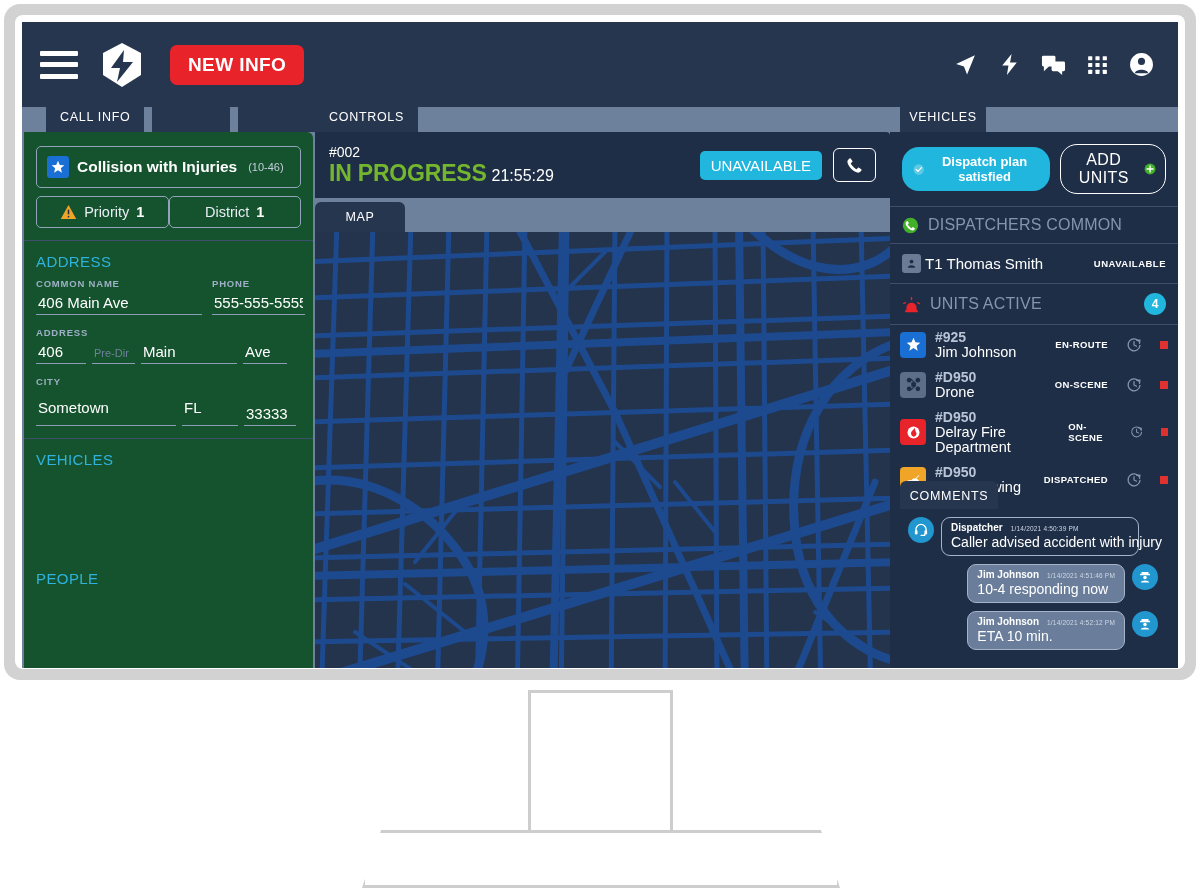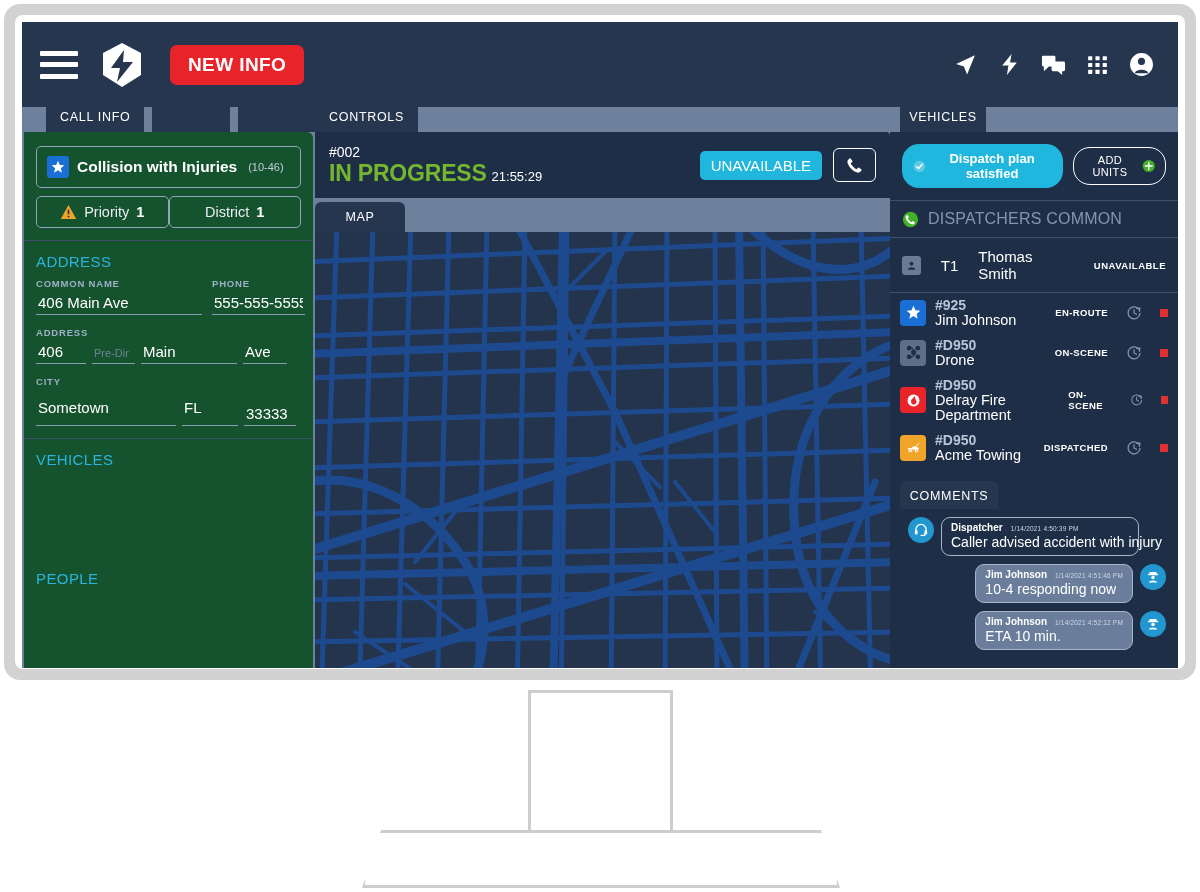--- a/index.html
+++ b/index.html
@@ -140,21 +140,21 @@
   
   #center-panel { position: absolute; left: 293px; top: 110px; width: 575px; height: 556px; }
   #center-tabs { left: 293px; top: 78px; }
   .status-bar {
     position: absolute; left: 0; top: 0; width: 575px; height: 66px;
     background: #1e2e47; display: flex; align-items: center; padding: 0 14px;
     border-radius: 0 4px 0 0;
   }
   .call-num { color: #fff; font-size: 14px; }
   .call-state { color: #74b72e; font-size: 23px; font-weight: bold; letter-spacing: -0.2px; }
-  .call-timer { color: #fff; font-size: 13px; font-weight: normal; margin-left: 5px; }
+  .call-timer { color: #fff; font-size: 16px; font-weight: normal; margin-left: 5px; }
   .unavail-pill {
     background: #21b6dd; color: #fff; font-size: 15px;
     padding: 6px 11px; border-radius: 5px; border: none;
     font-family: "Liberation Sans", sans-serif; cursor: pointer;
   }
   .phone-btn {
     width: 43px; height: 34px; border: 1.5px solid #fff; border-radius: 6px;
     display: flex; align-items: center; justify-content: center;
     margin-left: 11px; cursor: pointer; background: transparent;
   }
@@ -172,36 +172,36 @@
     padding: 12px; border-bottom: 1px solid #3d4f6b;
   }
   .plan-pill {
     background: #21b6dd; color: #fff; font-size: 13px; font-weight: bold;
     padding: 7px 11px; border-radius: 17px; border: none;
     display: flex; align-items: center; gap: 6px; cursor: pointer;
     font-family: "Liberation Sans", sans-serif;
   }
   .addunits-btn {
     border: 1.5px solid #fff; border-radius: 17px; background: transparent;
-    color: #fff; font-size: 11px; letter-spacing: 0.4px;
+    color: #fff; font-size: 16px; letter-spacing: 0.4px;
     padding: 6px 9px; display: flex; align-items: center; gap: 6px; cursor: pointer;
     font-family: "Liberation Sans", sans-serif;
   }
   .grp-head {
     display: flex; align-items: center; gap: 9px;
     padding: 9px 12px; border-bottom: 1px solid #3d4f6b;
   }
   .grp-title { color: #8595ad; font-size: 16px; letter-spacing: 0.2px; }
   .count-badge {
     margin-left: auto; width: 22px; height: 22px; border-radius: 50%;
     background: #21b6dd; color: #fff; font-size: 12px; font-weight: bold;
     display: flex; align-items: center; justify-content: center;
   }
   .dispatcher-row {
-    display: flex; align-items: center; gap: 20px;
+    display: flex; align-items: center; gap: 4px;
     padding: 10px 12px; border-bottom: 1px solid #3d4f6b;
   }
   .disp-avatar {
     width: 19px; height: 19px; background: #6b7b95; border-radius: 3px;
     display: flex; align-items: center; justify-content: center;
   }
   .disp-id { color: #fff; font-size: 15px; }
   .disp-name { color: #fff; font-size: 15px; }
   .disp-status { margin-left: auto; color: #fff; font-size: 9.5px; font-weight: bold; letter-spacing: 0.5px; }
 
@@ -211,21 +211,21 @@
     display: flex; align-items: center; justify-content: center;
   }
   .unit-txt { display: flex; flex-direction: column; line-height: 1.05; }
   .unit-id { color: #b9c5d6; font-size: 14px; font-weight: bold; }
   .unit-name { color: #fff; font-size: 14.5px; }
   .unit-status { margin-left: auto; color: #fff; font-size: 9.5px; font-weight: bold; letter-spacing: 0.4px; }
   .unit-timer { width: 16px; height: 16px; margin-left: 9px; cursor: pointer; }
   .unit-stop { width: 8px; height: 8px; background: #e03131; margin-left: 9px; cursor: pointer; }
   #comments-area {
     position: absolute; left: 10px; top: 377px; width: 278px; height: 179px;
-    background: #1e2e47; padding: 8px 12px 0 8px; overflow: hidden;
+    background: #1e2e47; padding: 8px 20px 0 8px; overflow: hidden;
   }
   .cmt { display: flex; margin-bottom: 8px; }
   .cmt.right { justify-content: flex-end; }
   .cmt-avatar {
     width: 26px; height: 26px; border-radius: 50%; background: #2196cf;
     display: flex; align-items: center; justify-content: center; flex: 0 0 auto;
   }
   .cmt-avatar.police { background: #2196cf; }
   .bubble {
     border: 1px solid #a6b4c9; border-radius: 9px;
@@ -504,20 +504,31 @@
         <svg viewBox="0 0 16 16" width="11" height="11">
             <circle cx="8" cy="5.2" r="2.8" fill="#1e2e47"></circle>
             <path d="M2.6 14 C3.4 9.6 12.6 9.6 13.4 14 Z" fill="#1e2e47"></path>
           </svg>
       </span>
       <span class="disp-id">T1</span>
       <span class="disp-name">Thomas Smith</span>
       <span class="disp-status">UNAVAILABLE</span>
     </div>
 
+    <div class="grp-head">
+      <svg viewBox="0 0 22 20" width="19" height="17">
+        <path d="M5 17 H17 V14 C17 10.5 14.3 8 11 8 C7.7 8 5 10.5 5 14 Z" fill="#e8232a"></path>
+        <rect x="3.5" y="16.6" width="15" height="2.6" rx="1" fill="#e8232a"></rect>
+        <rect x="10.2" y="1" width="1.6" height="4" fill="#e8232a"></rect>
+        <rect x="1" y="7.5" width="3.5" height="1.6" fill="#e8232a" transform="rotate(-30 2.7 8.3)"></rect>
+        <rect x="17.5" y="7.5" width="3.5" height="1.6" fill="#e8232a" transform="rotate(30 19.2 8.3)"></rect>
+      </svg>
+      <span class="grp-title">UNITS ACTIVE</span>
+      <span class="count-badge">4</span>
+    </div>
 
     <div class="unit-row">
       <span class="unit-icon" style="background:#1a6fd4">
         <svg viewBox="0 0 20 20" width="15" height="15">
             <path d="M10 1 L12.6 7.1 L19 7.6 L14.1 11.9 L15.6 18.3 L10 14.8 L4.4 18.3 L5.9 11.9 L1 7.6 L7.4 7.1 Z" fill="#fff"></path>
           </svg>
       </span>
       <span class="unit-txt">
         <span class="unit-id">#925</span>
         <span class="unit-name">Jim Johnson</span>

